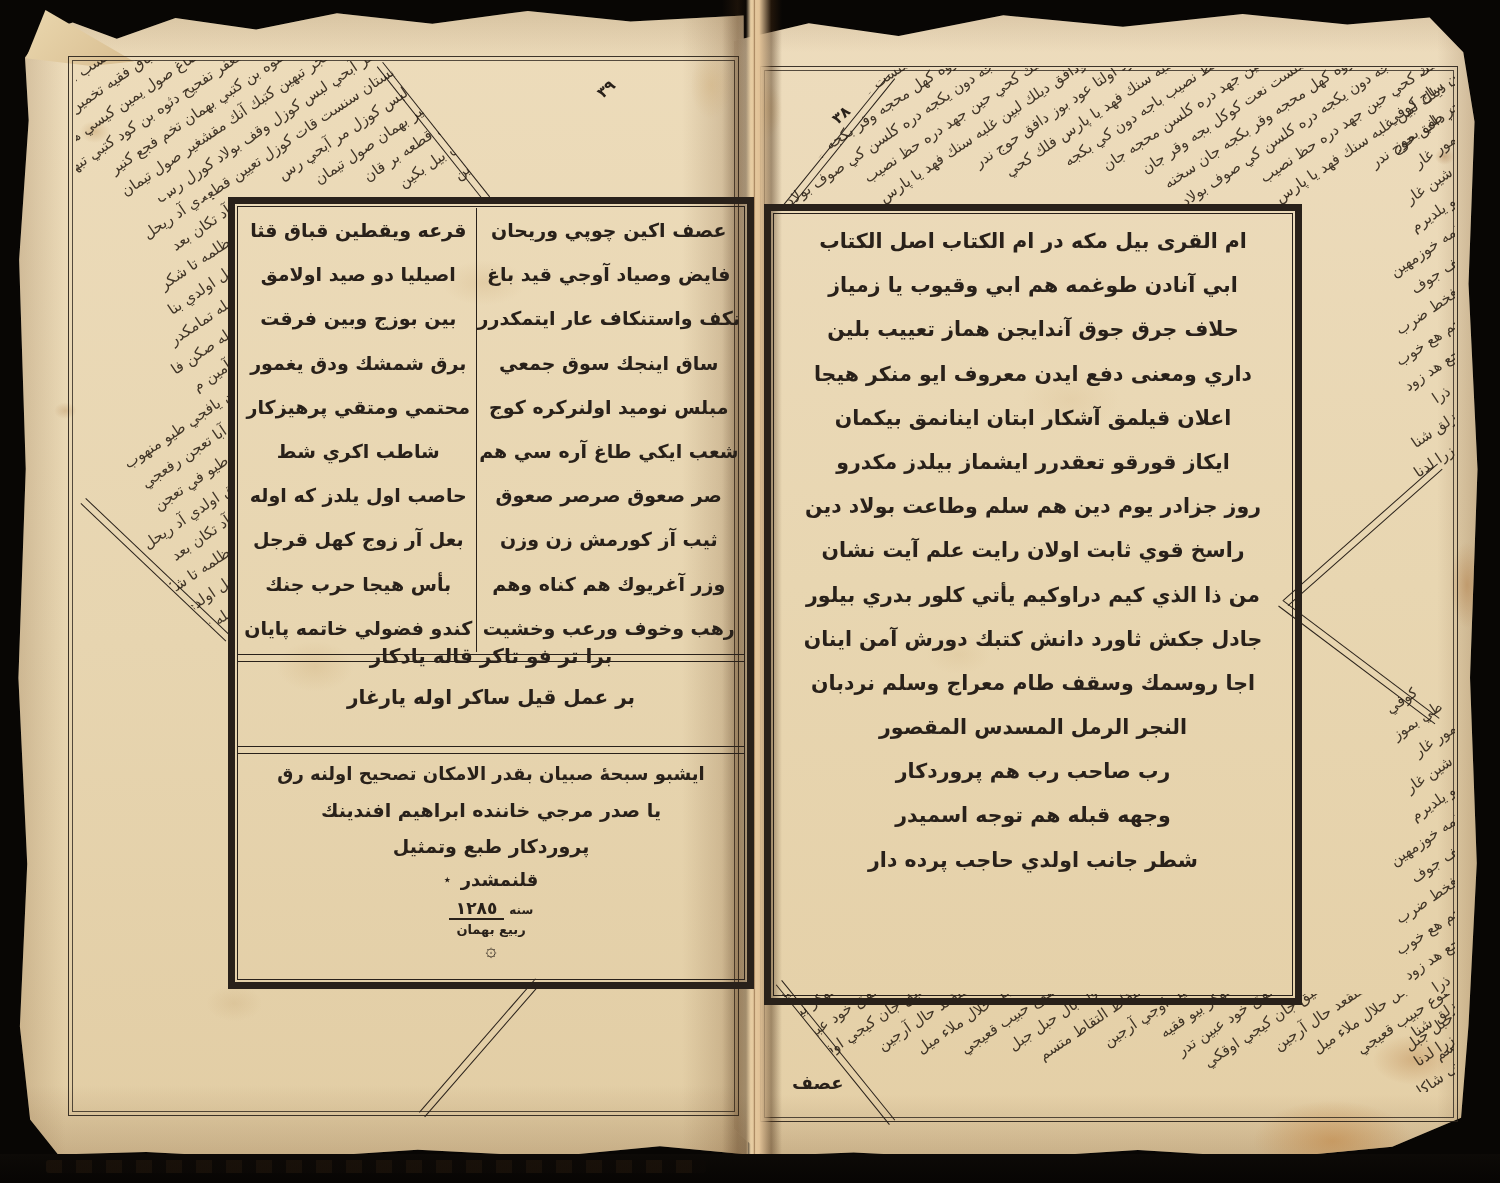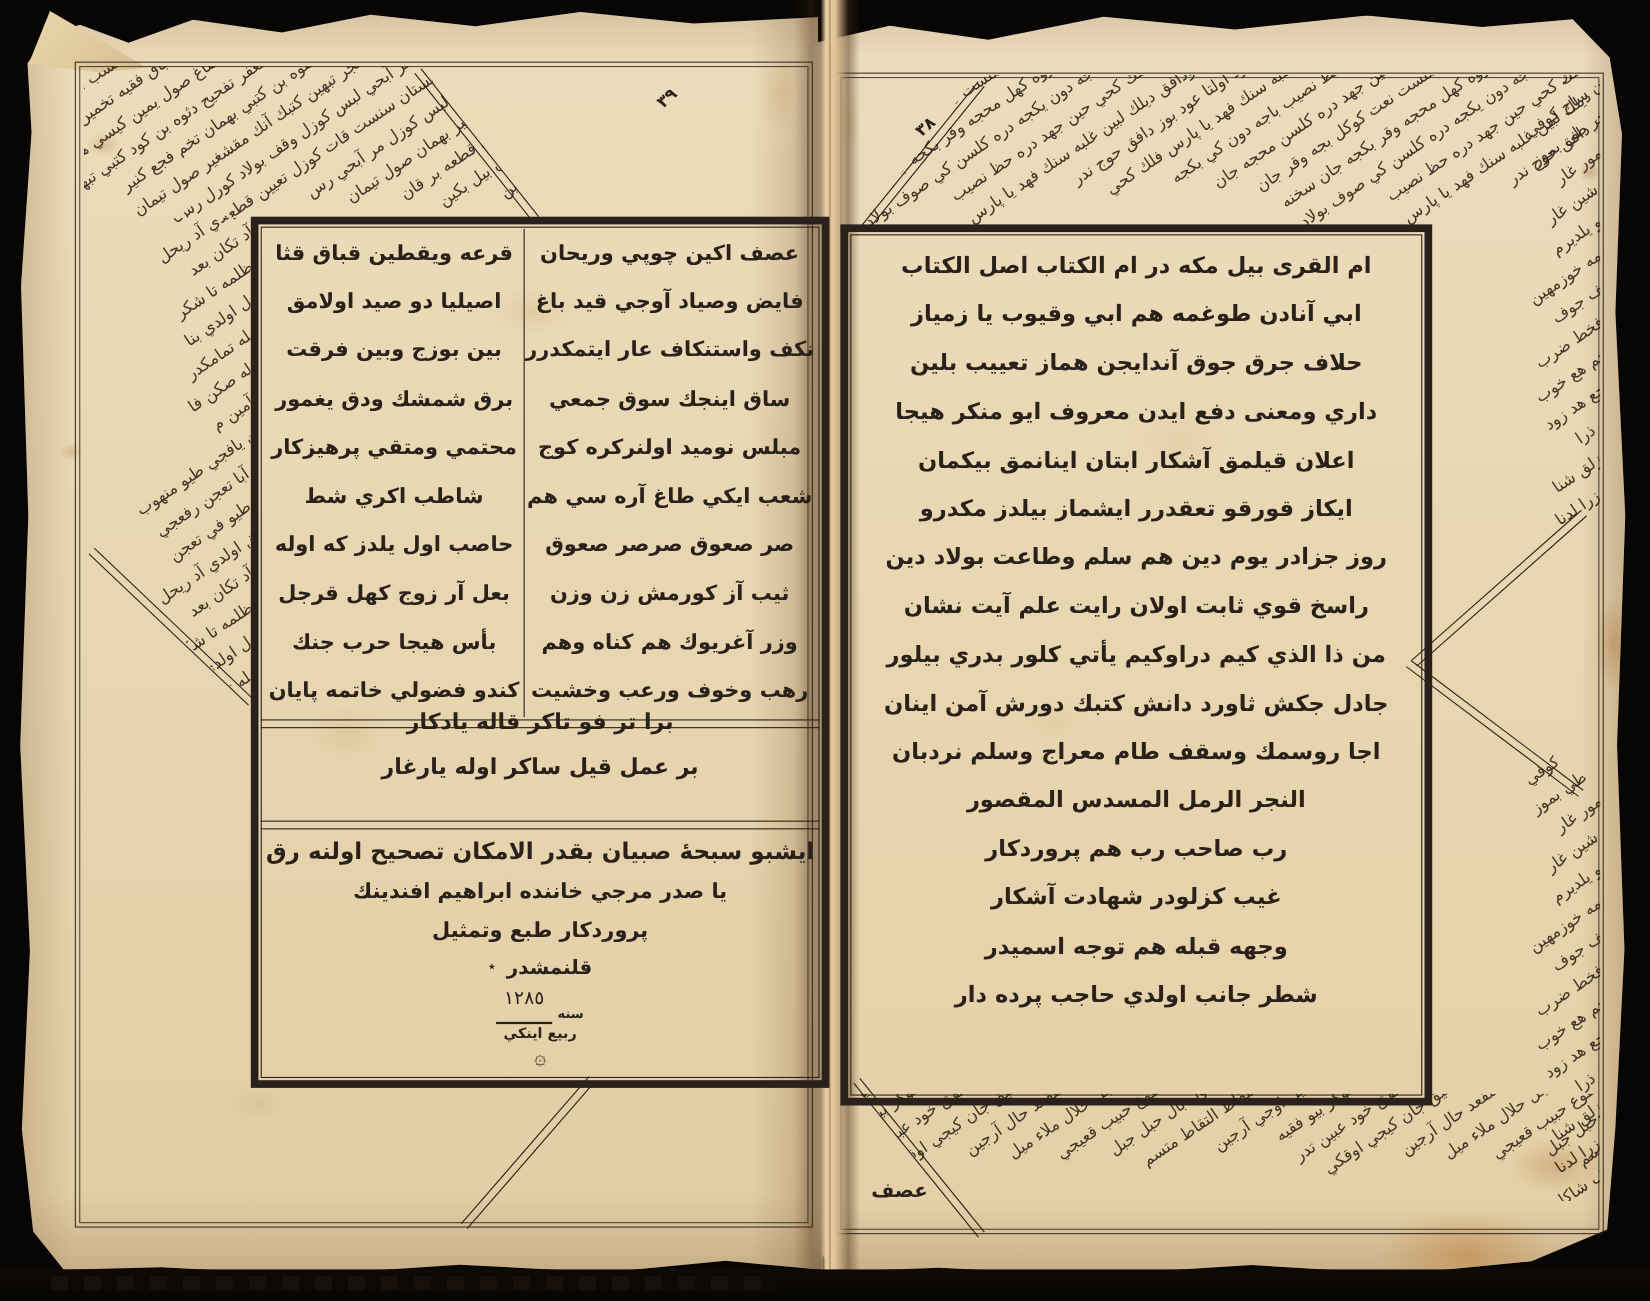--- a/index.html
+++ b/index.html
@@ -82,26 +82,26 @@
   .cols{position:absolute;top:4px;right:6px;left:6px;height:444px;display:flex;}
   .col{flex:1 1 47%;}
   .col-first{flex:1 1 53%;border-left:1.8px solid var(--ink);}
   .cline{height:44.2px;line-height:44px;font-size:19px;font-weight:700;text-align:center;overflow:hidden;}
   .drule{position:absolute;left:2px;right:2px;height:6px;border-top:1.6px solid var(--ink);border-bottom:1.6px solid var(--ink);}
   .dr1{top:450px;} .dr2{top:542px;}
   .couplet{position:absolute;top:432px;left:6px;right:6px;}
   .cpline{height:41px;line-height:41px;text-align:center;font-size:20px;font-weight:700;}
   .colo{position:absolute;top:552px;left:8px;right:8px;bottom:4px;display:flex;flex-direction:column;align-items:center;}
   .k{font-weight:700;white-space:nowrap;}
-  .k1{font-size:21px;line-height:36px;} .k2{font-size:19px;line-height:36px;} .k3{font-size:19px;line-height:36px;}
+  .k1{font-size:18px;line-height:36px;} .k2{font-size:19px;line-height:36px;} .k3{font-size:19px;line-height:36px;}
   .k4row{display:flex;gap:10px;align-items:center;line-height:32px;}
   .k4{font-size:18px;} .star{font-size:13px;}
   .dateblock{display:flex;align-items:flex-end;gap:5px;margin-top:2px;}
   .yword{font-size:12px;font-weight:700;padding-bottom:3px;}
-  .year{font-size:17px;font-weight:400;border-bottom:2px solid var(--ink);padding:0 7px 11px;}
+  .year{font-size:17px;font-weight:700;border-bottom:2px solid var(--ink);padding:0 7px 0;}
   .month{font-size:13px;font-weight:700;margin-top:2px;}
   .seal{font-size:19px;margin-top:1px;}
   .rlines{position:absolute;inset:8px 8px 4px 8px;display:flex;flex-direction:column;}
   .rline{height:44.2px;line-height:44px;font-size:20.5px;font-weight:700;text-align:center;overflow:hidden;}
   
   .bband{position:absolute;left:0;top:1154px;right:0;bottom:0;background:linear-gradient(180deg,#0d0a07,#070503);z-index:9;}
   .bstreaks{position:absolute;left:46px;top:6px;width:660px;height:13px;opacity:.55;border-radius:3px;
     background:repeating-linear-gradient(90deg,#23170c 0 16px,#0d0906 16px 30px);}
 </style>
 </head>
@@ -288,41 +288,40 @@
       <div class="k k2">يا صدر مرجي خاننده ابراهيم افندينك</div>
       <div class="k k3">پروردكار طبع وتمثيل</div>
       <div class="k4row">
         <span class="k k4">قلنمشدر</span>
         <span class="star">٭</span>
       </div>
       <div class="dateblock">
         <span class="yword">سنه</span>
         <span class="year">١٢٨٥</span>
       </div>
-      <div class="month">ربيع اينكي</div>
+      <div class="month">ربيع بهمان</div>
       <div class="seal">۞</div>
     </div>
   </div>
 
   <div class="frame frame-r">
     <div class="rlines">
         <div class="rline" style="--i: 0;">ام القرى بيل مكه در ام الكتاب اصل الكتاب</div>
         <div class="rline" style="--i: 1;">ابي آنادن طوغمه هم ابي وقيوب يا زمياز</div>
         <div class="rline" style="--i: 2;">حلاف جرق جوق آندايجن هماز تعييب بلين</div>
         <div class="rline" style="--i: 3;">داري ومعنى دفع ايدن معروف ايو منكر هيجا</div>
         <div class="rline" style="--i: 5;">اعلان قيلمق آشكار ابتان اينانمق بيكمان</div>
         <div class="rline" style="--i: 4;">ايكاز قورقو تعقدرر ايشماز بيلدز مكدرو</div>
         <div class="rline" style="--i: 6;">روز جزادر يوم دين هم سلم وطاعت بولاد دين</div>
         <div class="rline" style="--i: 7;">راسخ قوي ثابت اولان رايت علم آيت نشان</div>
         <div class="rline" style="--i: 8;">من ذا الذي كيم دراوكيم يأتي كلور بدري بيلور</div>
         <div class="rline" style="--i: 9;">جادل جكش ثاورد دانش كتبك دورش آمن اينان</div>
         <div class="rline" style="--i: 11;">اجا روسمك وسقف طام معراج وسلم نردبان</div>
         <div class="rline" style="--i: 12;">النجر الرمل المسدس المقصور</div>
         <div class="rline" style="--i: 13;">رب صاحب رب هم پروردكار</div>
-        <div class="rline" style="--i: 14;">غيب كزلودر شهادت آشكار</div>
         <div class="rline" style="--i: 15;">وجهه قبله هم توجه اسميدر</div>
         <div class="rline" style="--i: 16;">شطر جانب اولدي حاجب پرده دار</div>
       </div>
   </div>
 
   <div class="catch">عصف</div>
 
   <div class="bband">
     <div class="bstreaks"></div>
   </div>

